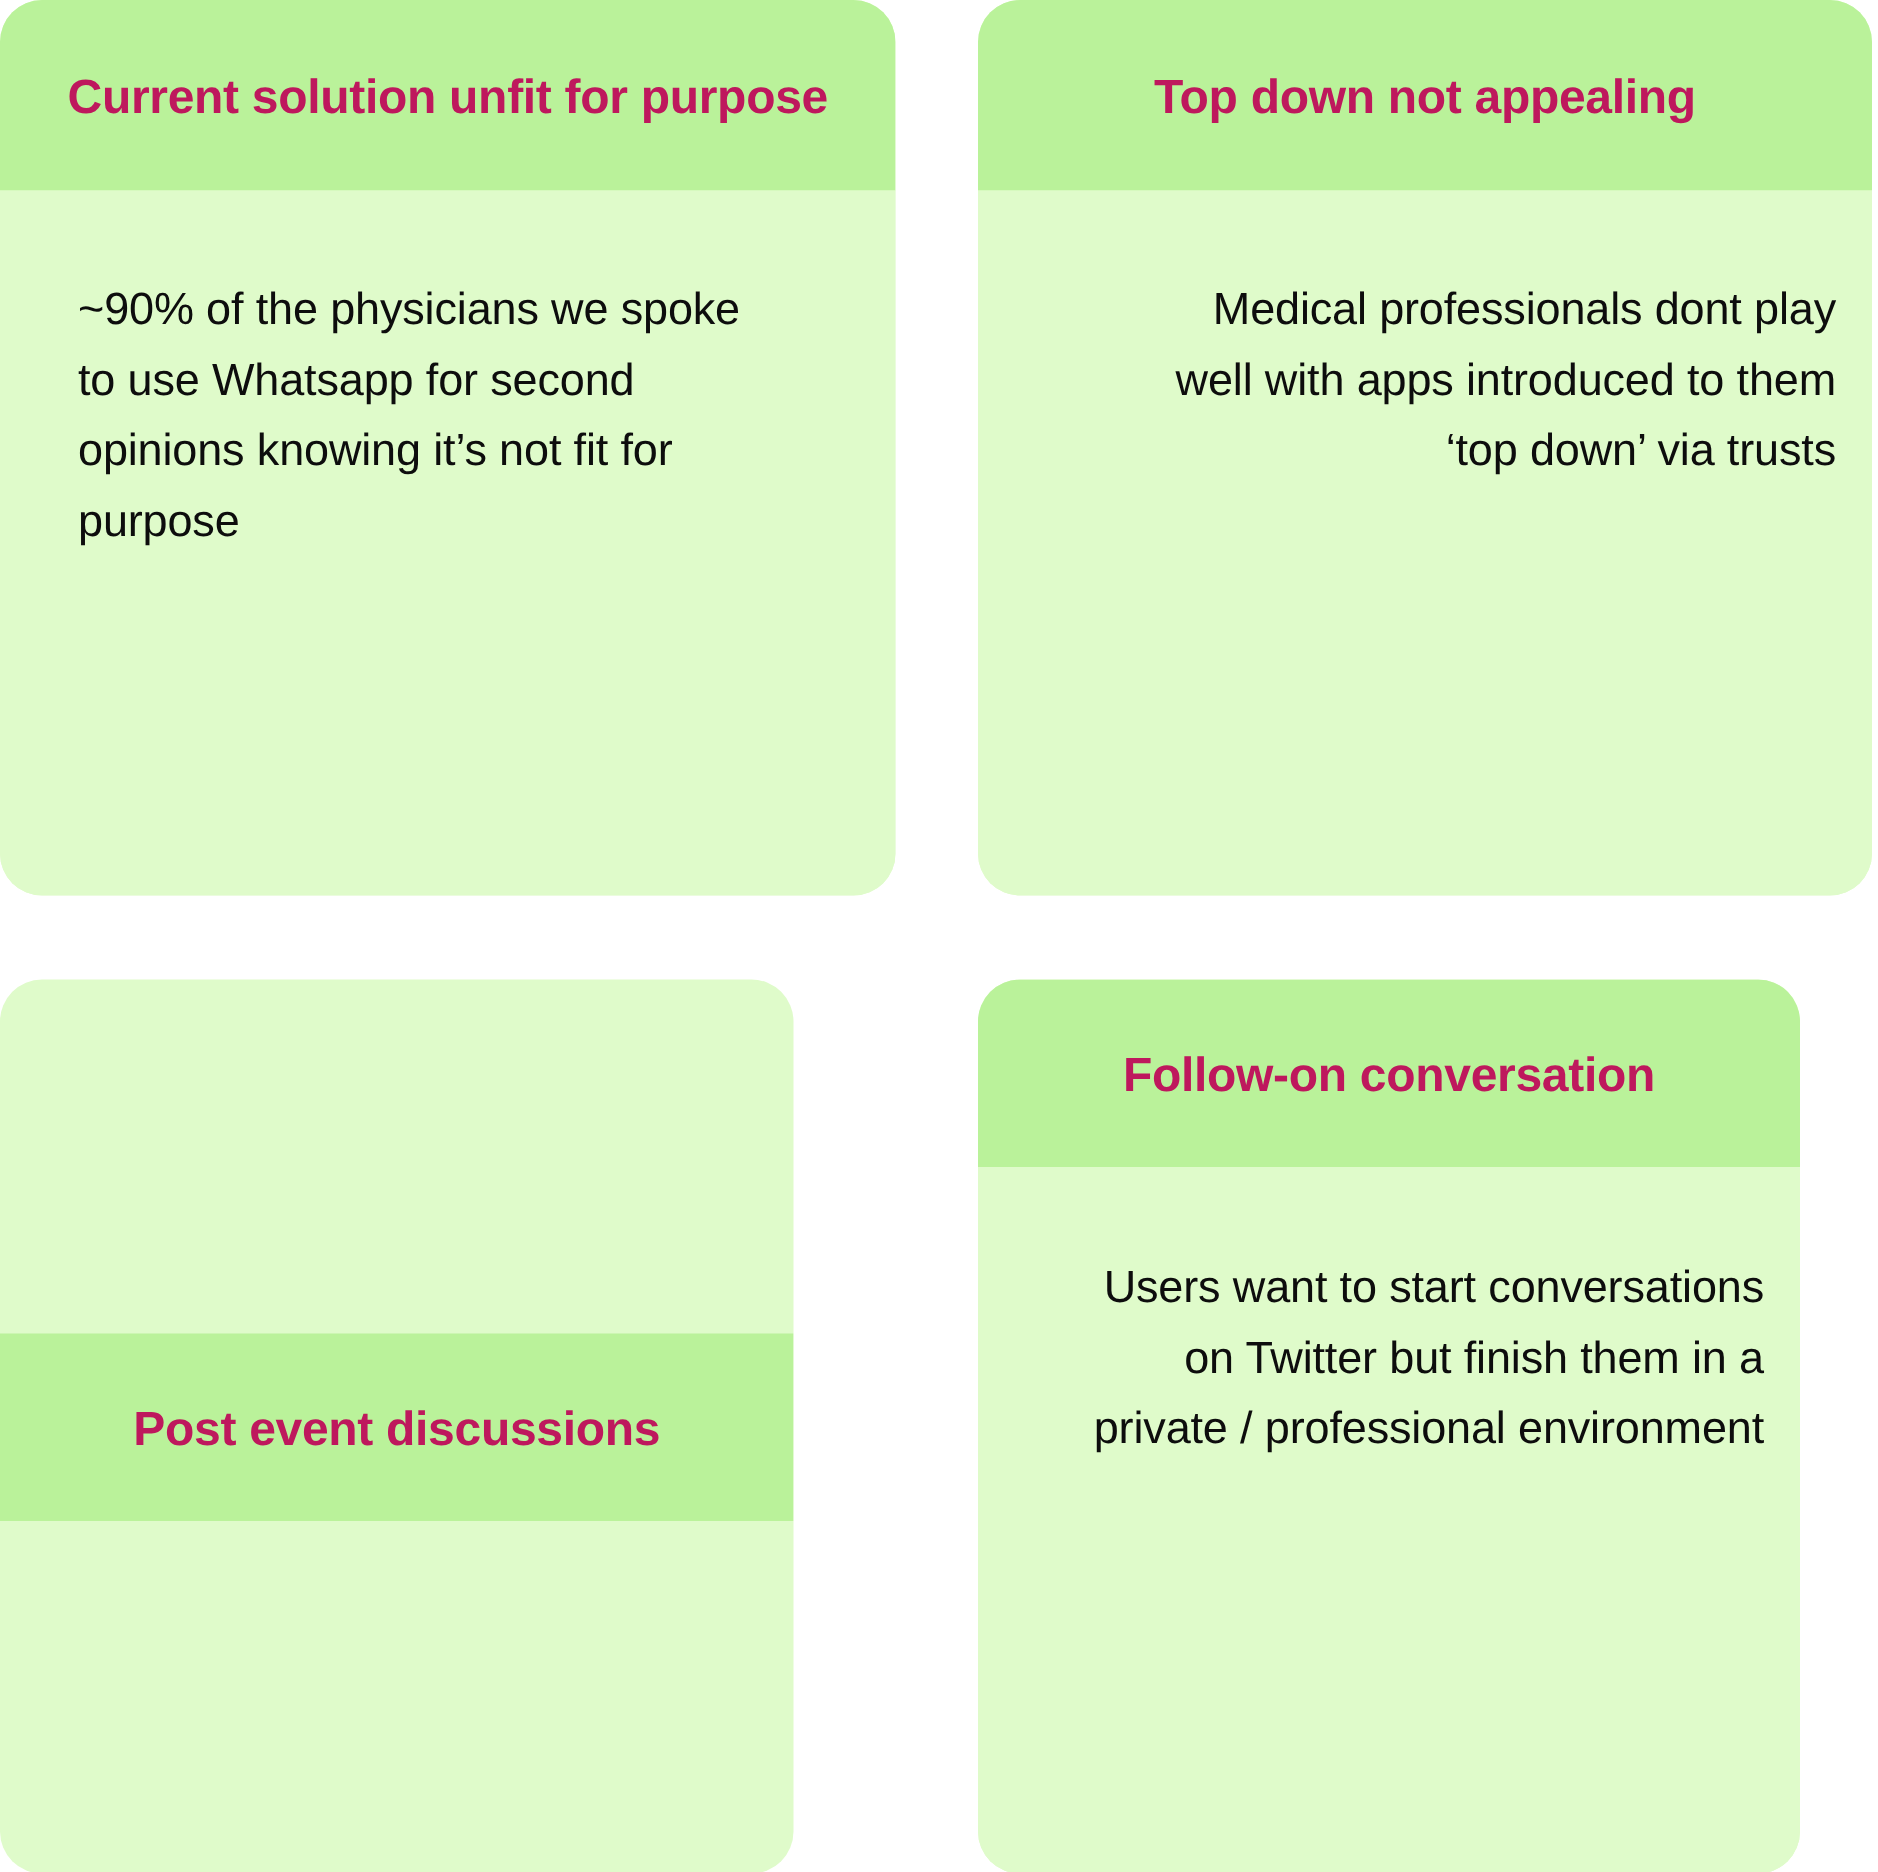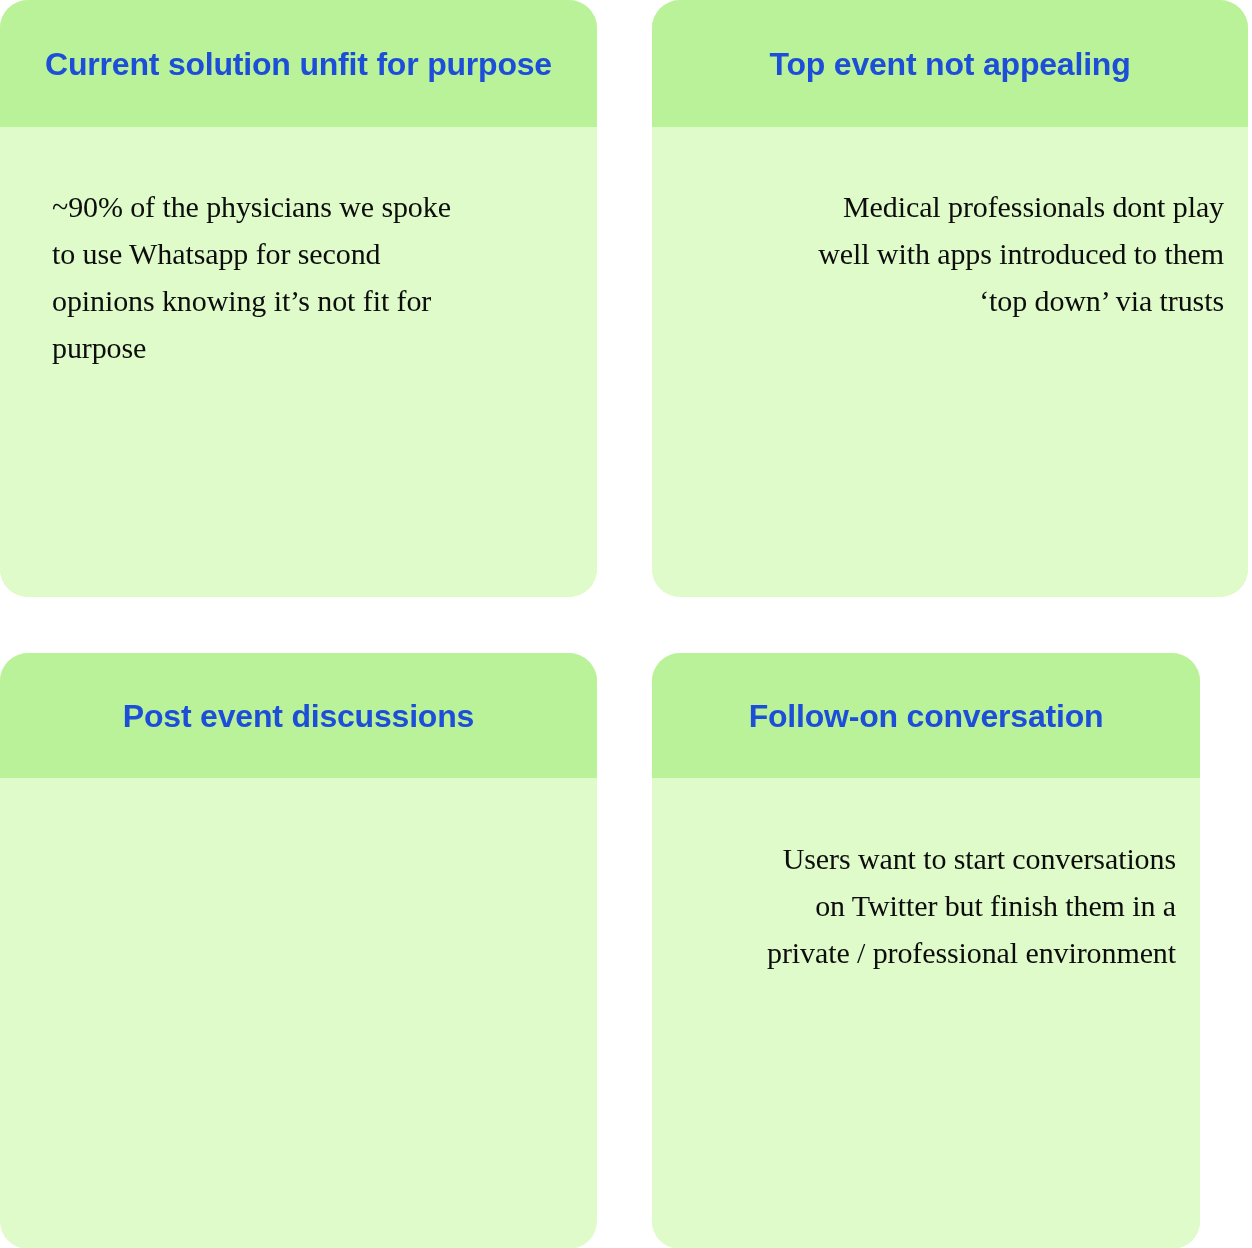--- a/index.html
+++ b/index.html
@@ -28,21 +28,21 @@
     background: #dffbca;
     display: flex;
     flex-direction: column;
   }
 
   
   .card--r1c1 { left: 0px;   top: 0px;   width: 597px; height: 597px; }
   
   .card--r1c2 { left: 652px; top: 0px;   width: 596px; height: 597px; }
   
-  .card--r2c1 { left: 0px;   top: 653px; width: 597px; height: 596px; }
+  .card--r2c1 { left: 0px;   top: 653px; width: 529px; height: 596px; justify-content: center; }
   
   .card--r2c2 { left: 652px; top: 653px; width: 548px; height: 596px; }
 
   .card__header {
     height: 127px;
     flex: 0 0 127px;
     background: #baf29a;
     display: flex;
     align-items: center;
     justify-content: center;
@@ -52,21 +52,21 @@
 
   .card--r2c1 .card__header,
   .card--r2c2 .card__header {
     height: 125px;
     flex-basis: 125px;
   }
 
   .card__title {
     font-size: 32px;
     font-weight: bold;
-    color: #1d4ed8;
+    color: #be185d;
     letter-spacing: -0.2px;
     line-height: 1.15;
     text-align: center;
     margin: 0;
     padding-top: 2px;
   }
 
   .card__body {
     flex: 1 1 auto;
     background: #dffbca;
@@ -86,21 +86,20 @@
     padding-top: 57px;
   }
 
   .card__text {
     font-size: 30px;
     line-height: 47px;
     color: #0d0d0d;
     letter-spacing: -0.1px;
     margin: 0;
     white-space: pre-line;
-    font-family: Liberation Serif, serif;
   }
 </style>
 </head>
 <body>
 
 <div class="board">
 
   <div class="card card--r1c1">
     <div class="card__header">
       <h2 class="card__title">Current solution unfit for purpose</h2>
@@ -108,21 +107,21 @@
     <div class="card__body">
       <p class="card__text">~90% of the physicians we spoke
 to use Whatsapp for second
 opinions knowing it’s not fit for
 purpose</p>
     </div>
   </div>
 
   <div class="card card--r1c2">
     <div class="card__header">
-      <h2 class="card__title">Top event not appealing</h2>
+      <h2 class="card__title">Top down not appealing</h2>
     </div>
     <div class="card__body">
       <p class="card__text">Medical professionals dont play
 well with apps introduced to them
 ‘top down’ via trusts</p>
     </div>
   </div>
 
   <div class="card card--r2c1">
     <div class="card__header">

